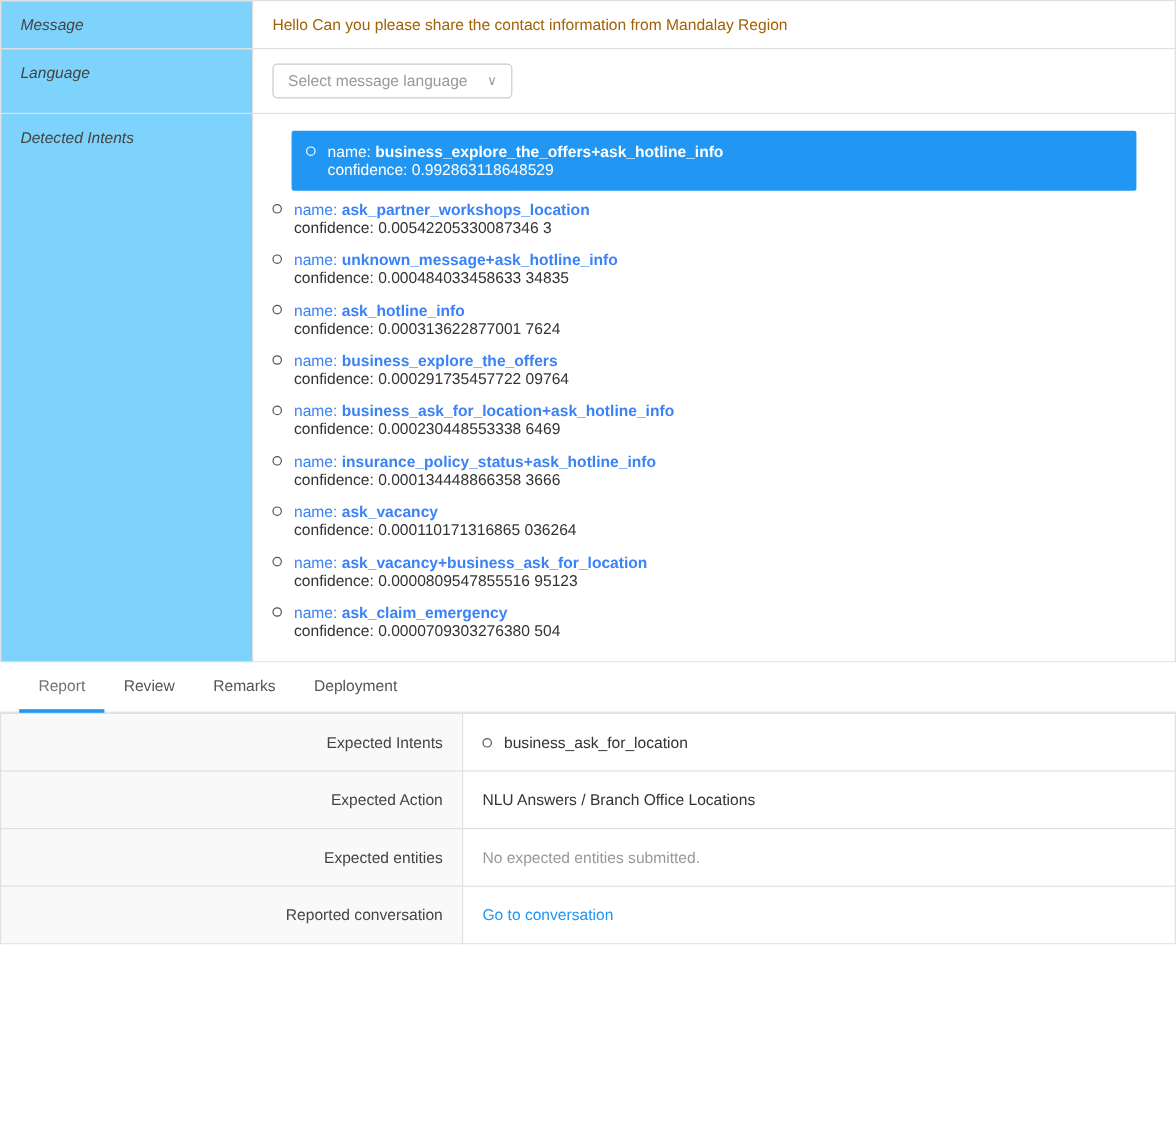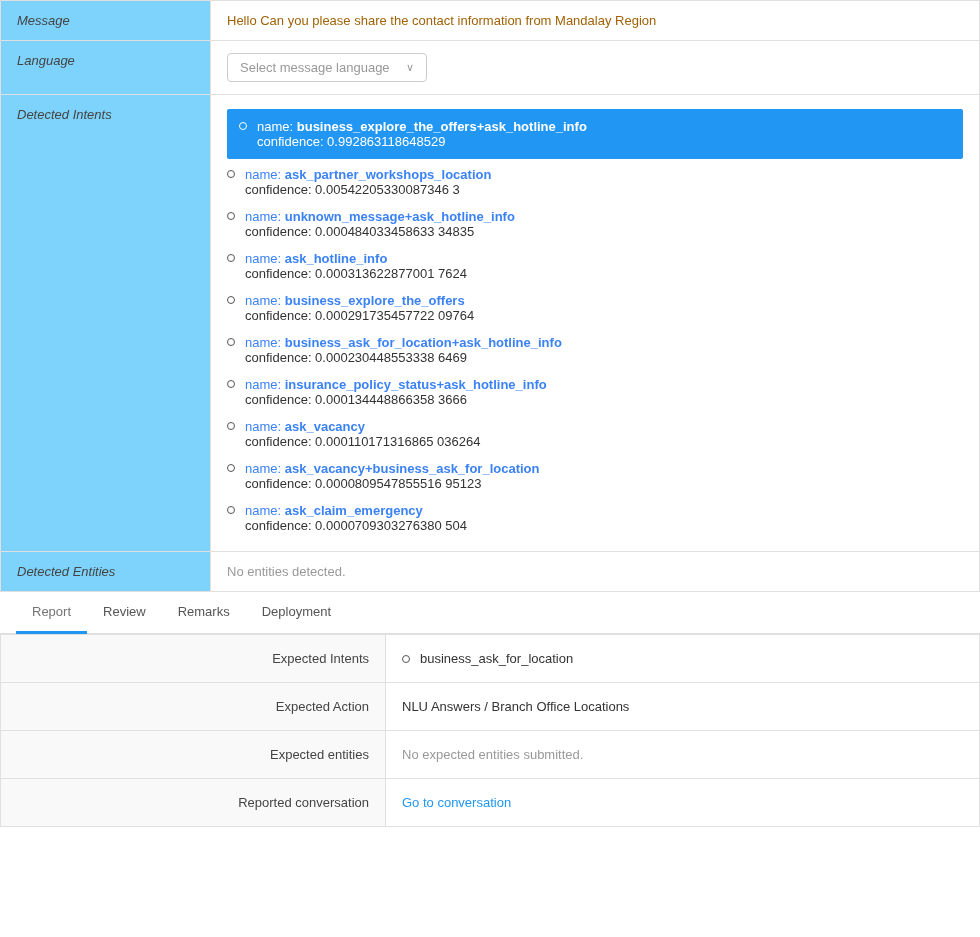--- a/index.html
+++ b/index.html
@@ -66,21 +66,21 @@
       display: flex;
       flex-direction: column;
       padding: 4px 0;
     }
 
     .intent-item.highlighted {
       background: #2196f3;
       color: #fff;
       padding: 8px 12px;
       border-radius: 2px;
-      margin: 2px 0;
+      margin: 2px 16px;
     }
 
     .intent-item.highlighted .intent-name,
     .intent-item.highlighted .intent-confidence {
       color: #fff;
     }
 
     .intent-row {
       display: flex;
       align-items: flex-start;
@@ -312,26 +312,20 @@
                 <div class="intent-details">
                   <span class="intent-name"><span class="key-label">name:&nbsp;</span><strong>ask_claim_emergency</strong></span>
                   <span class="intent-confidence"><span class="key-label">confidence:&nbsp;</span>0.0000709303276380 504</span>
                 </div>
               </div>
             </li>
           </ul>
       </td>
     </tr>
 
-    <tr>
-      <td class="label-cell">Detected Entities</td>
-      <td class="content-cell">
-        <span class="no-entities-text">No entities detected.</span>
-      </td>
-    </tr>
   </tbody>
 </table>
 
 <div class="tabs-container" id="tabs-container">
     <div class="tab-item active">Report</div>
     <div class="tab-item">Review</div>
     <div class="tab-item">Remarks</div>
     <div class="tab-item">Deployment</div>
   </div>
 

